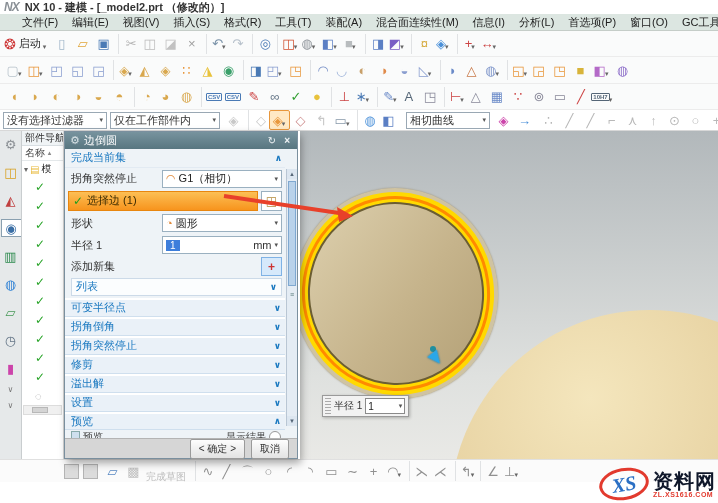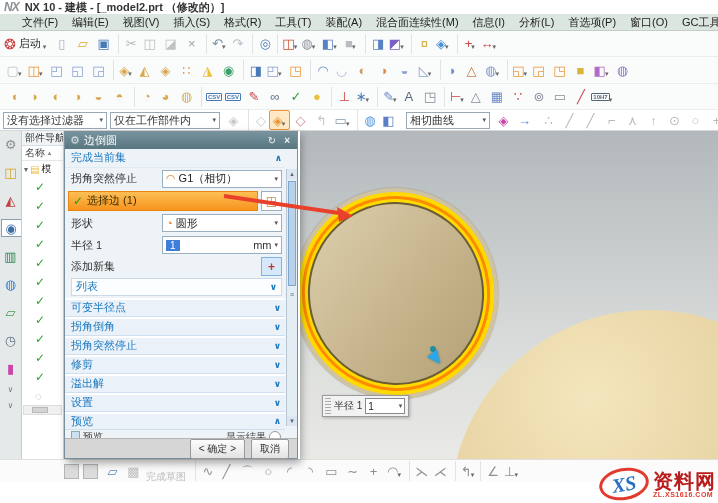--- a/index.html
+++ b/index.html
@@ -101,21 +101,21 @@
 .bottombar{left:0;top:459px;right:0;height:23px;background:#fbfbfb;border-top:1px solid #e0e0e0;display:flex;align-items:center;padding-left:64px;gap:1px}
 .mini-btn{width:15px;height:15px;background:#dcdcdc;border:1px solid #b4b4b4;margin-right:3px}
 .finish-lbl{color:#bcbcbc;font-size:10px;margin:12px 4px 0 1px;white-space:nowrap}
 .statusbar{left:0;top:482px;right:0;height:21px;background:#f4f4ee;border-top:1px solid #c8c8c0;display:flex;align-items:center;padding-left:6px;font-weight:bold;color:#3a3a30}
 
 .arrow-svg{left:0;top:0;width:718px;height:503px;z-index:60;pointer-events:none}
 .watermark{right:2px;bottom:3px;z-index:70;display:flex;align-items:center;gap:4px;background:rgba(255,255,255,.0)}
 .wm-oval{width:50px;height:32px;border:3px solid #e23a2e;border-radius:50%;transform:rotate(-10deg);display:flex;align-items:center;justify-content:center;background:rgba(255,255,255,.55)}
 .wm-xs{font-family:"Liberation Serif",serif;font-style:italic;font-weight:bold;font-size:20px;color:#2a6fc4}
 .wm-col{display:flex;flex-direction:column;align-items:flex-start;line-height:1}
-.wm-name{font-size:20px;font-weight:bold;color:#b91c1c;letter-spacing:1px;text-shadow:1px 1px 0 #fff}
+.wm-name{font-size:20px;font-weight:bold;color:#0f172a;letter-spacing:1px;text-shadow:1px 1px 0 #fff}
 .wm-url{font-size:7px;font-weight:bold;color:#e23a2e;letter-spacing:.5px}
 </style>
 </head>
 <body>
 
 <div class="screen">
 
   <div class="titlebar abs">
     <span class="nx-logo">NX</span>
     <span class="title-text">NX 10 - 建模 - [_model2.prt （修改的）]</span>

